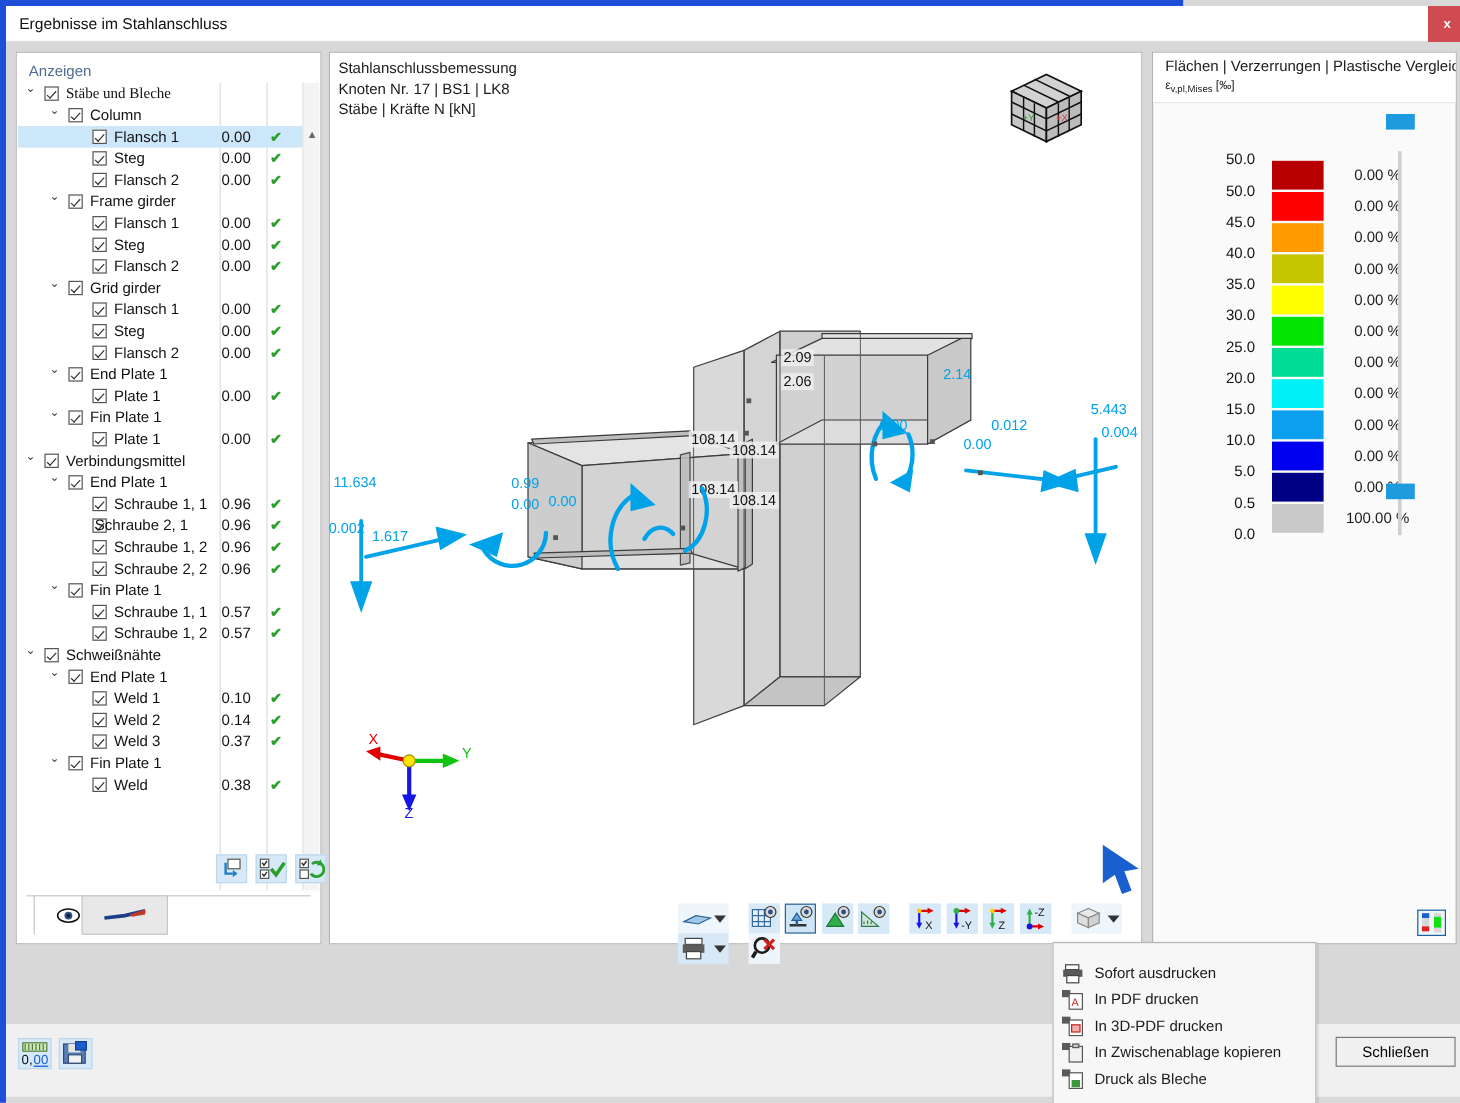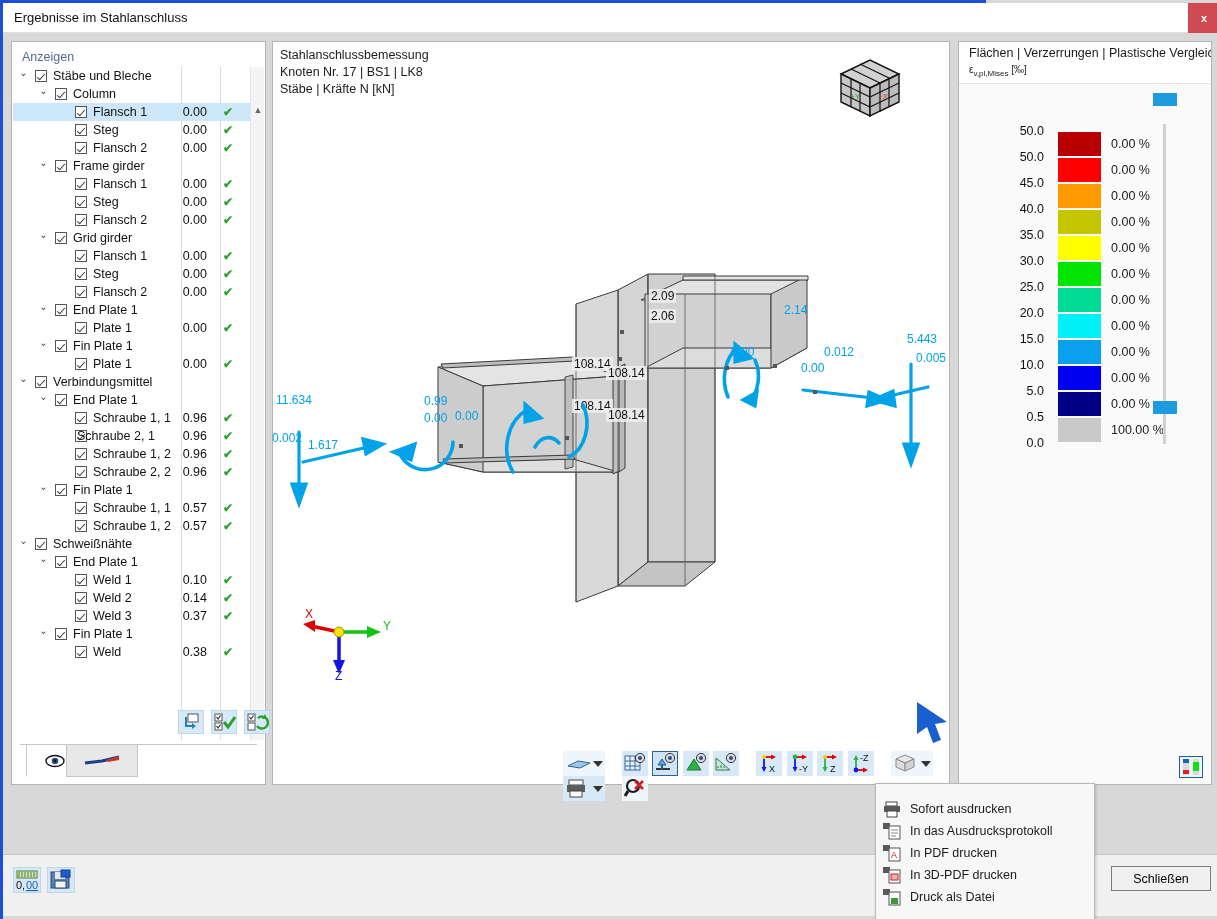--- a/index.html
+++ b/index.html
@@ -9,21 +9,21 @@
     font-family: "Liberation Sans", sans-serif;
     font-size: 12.5px;
     color: #1a1a1a;
     background: #d8d8d8;
     overflow: hidden;
   }
   .window {
     position: absolute; left: 0; top: 0;
     width: 986px; height: 919px;
     background: #f0f0f0;
-    border: 3px solid #1d4ed8;
+    border: 5px solid #1d4ed8;
   }
   
   .titlebar {
     position: absolute; left: 0; top: 0; width: 1217px; height: 30px;
     background: #ffffff;
     border-bottom: 1px solid #dedede;
   }
   .titlebar .title {
     position: absolute; left: 11px; top: 7px;
     font-size: 13px; color: #111;
@@ -133,21 +133,21 @@
     background: #fff; border-bottom: 1px solid #e6e6e6; overflow: hidden;
   }
   .rp-title { position: absolute; left: 10px; top: 4px; font-size: 12.5px; white-space: nowrap; }
   .rp-sub { position: absolute; left: 10px; top: 22px; font-size: 10px; white-space: nowrap; }
   .legend { position: absolute; left: 0; top: 50px; width: 252px; }
   .lg-tick {
     position: absolute; left: 10px; width: 75px; text-align: right;
     font-size: 12.5px; color: #111;
   }
   .lg-swatch { position: absolute; left: 99px; width: 43px; }
-  .lg-pct { position: absolute; left: 152px; width: 70px; font-size: 12.5px; }
+  .lg-pct { position: absolute; left: 152px; width: 70px; text-align: center; font-size: 12.5px; }
   .lg-slider-track {
     position: absolute; left: 1159px; top: 88px; width: 3px; height: 325px; background: #d0d0d0;
   }
   .lg-slider-thumb {
     position: absolute; width: 24px; height: 13px; background: #1e9adf; cursor: pointer;
   }
   .rp-bottom-btn {
     position: absolute; right: 8px; bottom: 6px; width: 24px; height: 22px;
     border: 1px solid #1a5f9e; background: #eef6fc; cursor: pointer;
   }
@@ -201,21 +201,21 @@
   <div class="body-area">
 
     <div class="left-panel">
       <div class="panel-head">Anzeigen</div>
       <div class="col-line-1"></div>
       <div class="col-line-2"></div>
       <div class="tree" id="tree-host">
           <div class="tree-row">
             <span class="tw" style="left: 4px; top: -3px;">⌄</span>
             <span class="cb" style="left: 22px;"></span>
-            <span class="tlabel" style="left: 40px;">Stäbe und Bleche</span>
+            <span class="tlabel" style="left: 40px; font-family: Liberation Serif, serif;">Stäbe und Bleche</span>
           </div>
           <div class="tree-row">
             <span class="tw" style="left: 24px; top: -3px;">⌄</span>
             <span class="cb" style="left: 42px;"></span>
             <span class="tlabel" style="left: 60px;">Column</span>
           </div>
           <div class="tree-row sel">
             <span class="cb" style="left: 62px;"></span>
             <span class="tlabel" style="left: 80px;">Flansch 1</span>
             <span class="tval">0.00</span>
@@ -568,21 +568,21 @@
           <div class="blbl" style="left: -1px; top: 389px;">0.002</div>
           <div class="blbl" style="left: 35px; top: 396px;">1.617</div>
           <div class="blbl" style="left: 151px; top: 352px;">0.99</div>
           <div class="blbl" style="left: 151px; top: 369px;">0.00</div>
           <div class="blbl" style="left: 182px; top: 367px;">0.00</div>
           <div class="blbl" style="left: 458px; top: 303px;">0.00</div>
           <div class="blbl" style="left: 511px; top: 261px;">2.14</div>
           <div class="blbl" style="left: 528px; top: 319px;">0.00</div>
           <div class="blbl" style="left: 551px; top: 303px;">0.012</div>
           <div class="blbl" style="left: 634px; top: 290px;">5.443</div>
-          <div class="blbl" style="left: 643px; top: 309px;">0.005</div>
+          <div class="blbl" style="left: 643px; top: 309px;">0.004</div>
         </div>
 
       <div class="axis-tri">
         <svg width="110" height="72" viewBox="0 0 110 72">
           <path d="M52,24 L24,18" stroke="#e00000" stroke-width="3.5"></path>
           <path d="M16,16 L28,12 L28,24 z" fill="#e00000"></path>
           <path d="M52,24 L84,24" stroke="#12c412" stroke-width="3.5"></path>
           <path d="M94,24 L80,18 L80,30 z" fill="#12c412"></path>
           <path d="M52,24 L52,56" stroke="#1414e6" stroke-width="3.5"></path>
           <path d="M52,66 L46,52 L58,52 z" fill="#1414e6"></path>
@@ -793,32 +793,32 @@
 
   <div class="ctxmenu" id="ctx-host">
       <div class="ctx-item"><span class="ctx-ico"><svg width="18" height="17" viewBox="0 0 18 17">
             <rect x="3" y="1" width="11" height="4" fill="#fff" stroke="#444"></rect>
             <rect x="1" y="5" width="16" height="6" fill="#595959"></rect>
             <rect x="4" y="10" width="10" height="6" fill="#fff" stroke="#444"></rect>
           </svg></span><span>Sofort ausdrucken</span></div>
       <div class="ctx-item"><span class="ctx-ico"><svg width="18" height="17" viewBox="0 0 18 17">
             <rect x="0" y="0" width="7" height="6" fill="#595959"></rect>
             <rect x="6" y="3" width="11" height="13" fill="#fff" stroke="#555"></rect>
-            <path d="M8,7 h7 M8,10 h7 M8,13 h5" stroke="#888"></path>
-          </svg></span><span>In das Ausdrucksprotokoll</span></div>
-      <div class="ctx-item"><span class="ctx-ico"><svg width="18" height="17" viewBox="0 0 18 17">
-            <rect x="0" y="0" width="7" height="6" fill="#595959"></rect>
-            <rect x="6" y="3" width="11" height="13" fill="#fff" stroke="#555"></rect>
             <text x="8" y="13" font-size="9" fill="#cc2020" font-family="Liberation Sans">A</text>
           </svg></span><span>In PDF drucken</span></div>
       <div class="ctx-item"><span class="ctx-ico"><svg width="18" height="17" viewBox="0 0 18 17">
             <rect x="0" y="0" width="7" height="6" fill="#595959"></rect>
             <rect x="6" y="3" width="11" height="13" fill="#fff" stroke="#555"></rect>
             <rect x="8" y="7" width="7" height="6" fill="#f0b0b0" stroke="#cc2020"></rect>
           </svg></span><span>In 3D-PDF drucken</span></div>
       <div class="ctx-item"><span class="ctx-ico"><svg width="18" height="17" viewBox="0 0 18 17">
             <rect x="0" y="0" width="7" height="6" fill="#595959"></rect>
+            <rect x="6" y="3" width="11" height="13" fill="#f2f2f2" stroke="#555"></rect>
+            <rect x="9" y="1" width="5" height="3" fill="#c8c8c8" stroke="#555"></rect>
+          </svg></span><span>In Zwischenablage kopieren</span></div>
+      <div class="ctx-item"><span class="ctx-ico"><svg width="18" height="17" viewBox="0 0 18 17">
+            <rect x="0" y="0" width="7" height="6" fill="#595959"></rect>
             <rect x="6" y="3" width="11" height="13" fill="#fff" stroke="#555"></rect>
             <rect x="8" y="9" width="7" height="6" fill="#3a9a3a"></rect>
-          </svg></span><span>Druck als Datei</span></div>
+          </svg></span><span>Druck als Bleche</span></div>
     </div>
 
 </div>
 
 </body></html>

